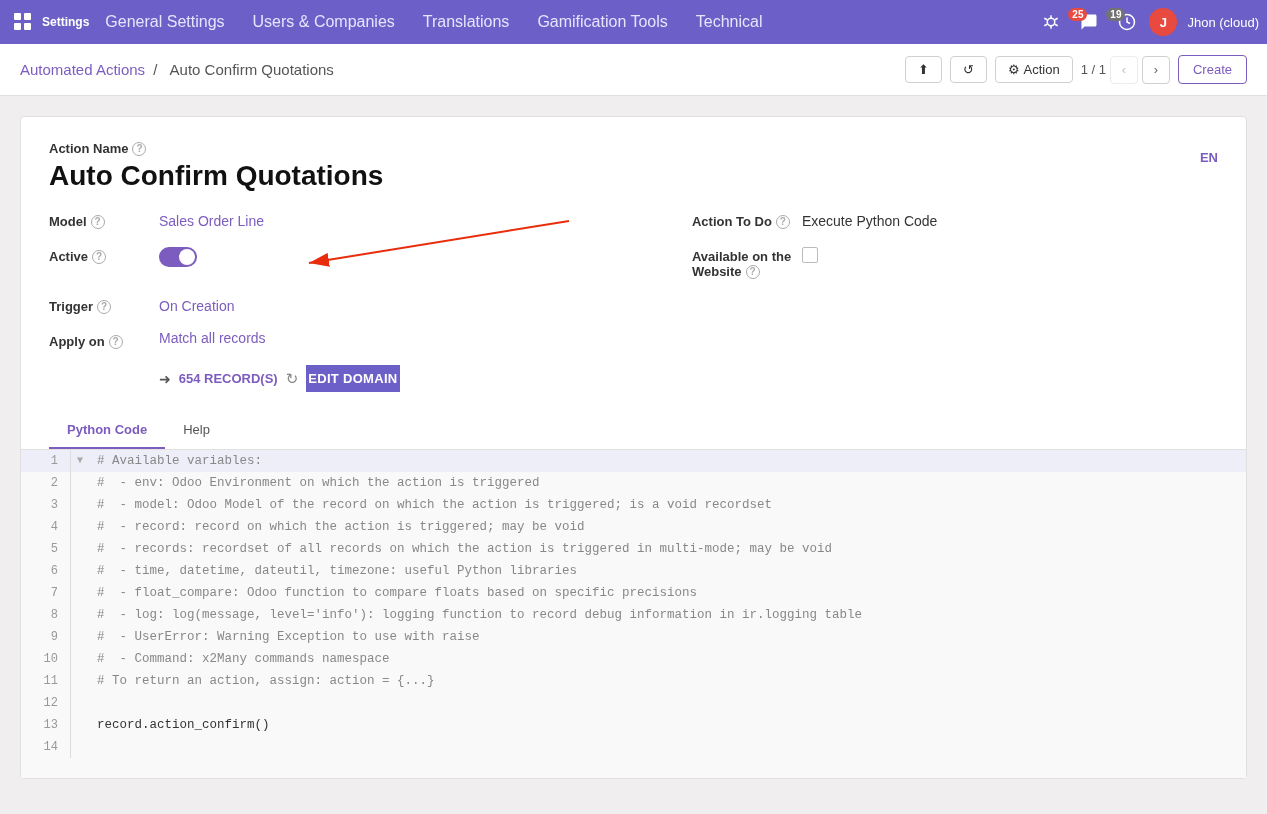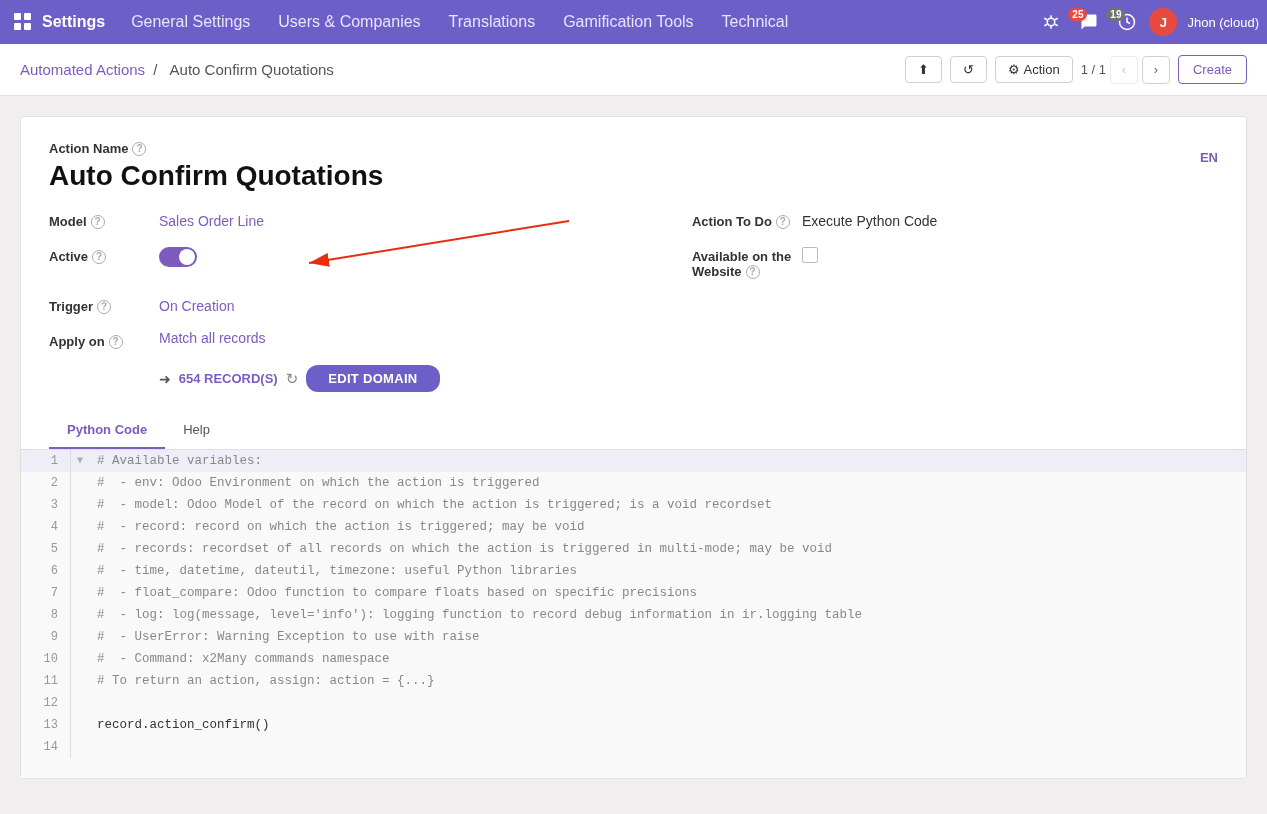--- a/index.html
+++ b/index.html
@@ -14,22 +14,22 @@
       height: 44px;
       padding: 0 8px;
       gap: 4px;
     }
     .top-nav .grid-icon {
       width: 30px; height: 30px;
       display: flex; align-items: center; justify-content: center;
       cursor: pointer;
     }
     .top-nav .app-title {
-      font-size: 16px; font-weight: 600;
-      margin-right: 10px; color: #fff;
+      font-size: 12px; font-weight: 600;
+      color: #fff;
     }
     .top-nav .nav-item {
       padding: 0 12px; height: 44px;
       display: flex; align-items: center;
       font-size: 16px; color: #e8e4ff;
       cursor: pointer; white-space: nowrap;
     }
     .top-nav .spacer { flex: 1; }
     .top-nav .nav-icons {
       display: flex; align-items: center; gap: 6px;
@@ -167,22 +167,22 @@
       margin-top: 4px; margin-left: 110px;
     }
     .records-link {
       color: #7c5cbf; font-size: 13px; font-weight: 600; cursor: pointer;
     }
     .refresh-icon {
       color: #888; cursor: pointer; font-size: 15px;
     }
     .edit-domain-btn {
       background: #6c5fc7; color: #fff;
-      border: none; border-radius: 12px;
-      padding: 6px 22px; font-size: 13px; font-weight: 600;
+      border: none; border-radius: 0;
+      padding: 6px 2px; font-size: 13px; font-weight: 600;
       cursor: pointer; letter-spacing: 0.3px;
     }
 
     
     .tabs-bar {
       display: flex; gap: 0;
       border-bottom: 1px solid #e0e0e0;
       margin-top: 20px; margin-left: -28px; margin-right: -28px;
       padding: 0 28px;
     }

